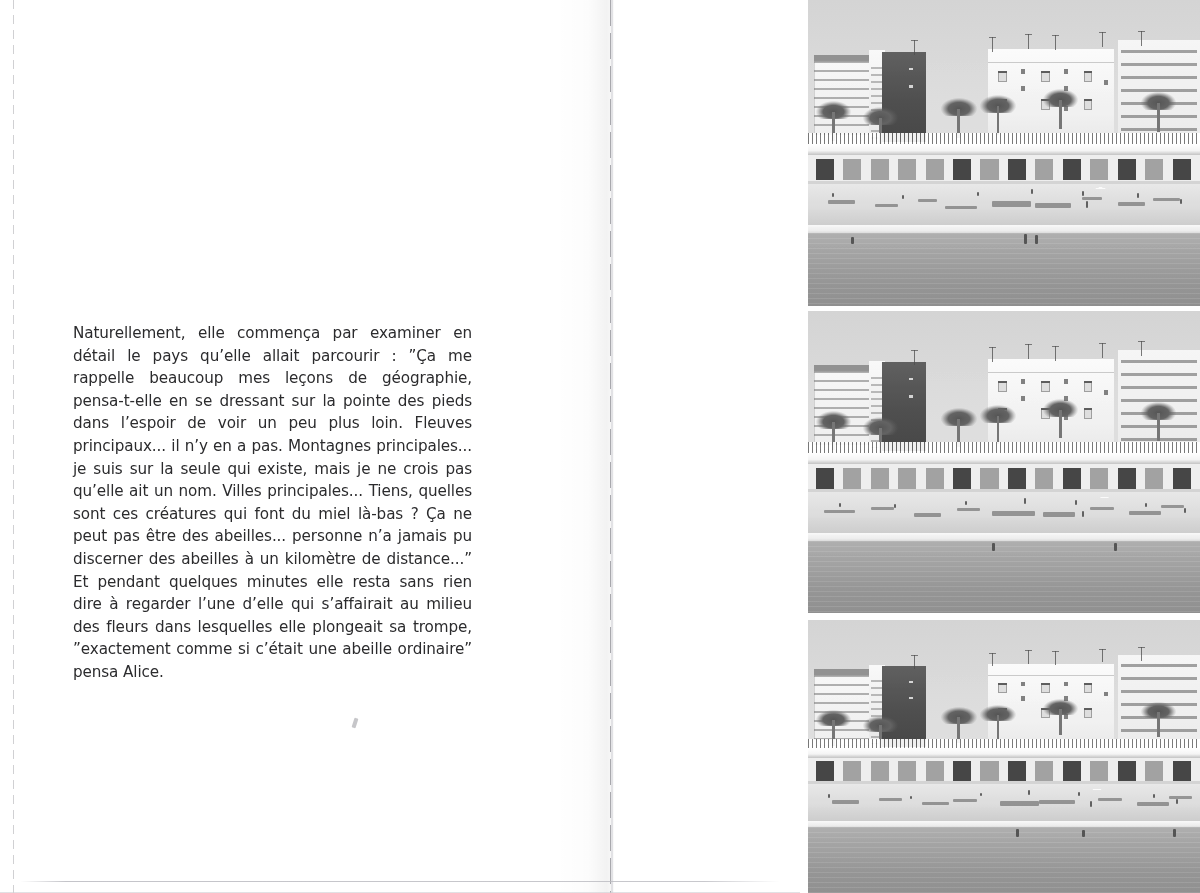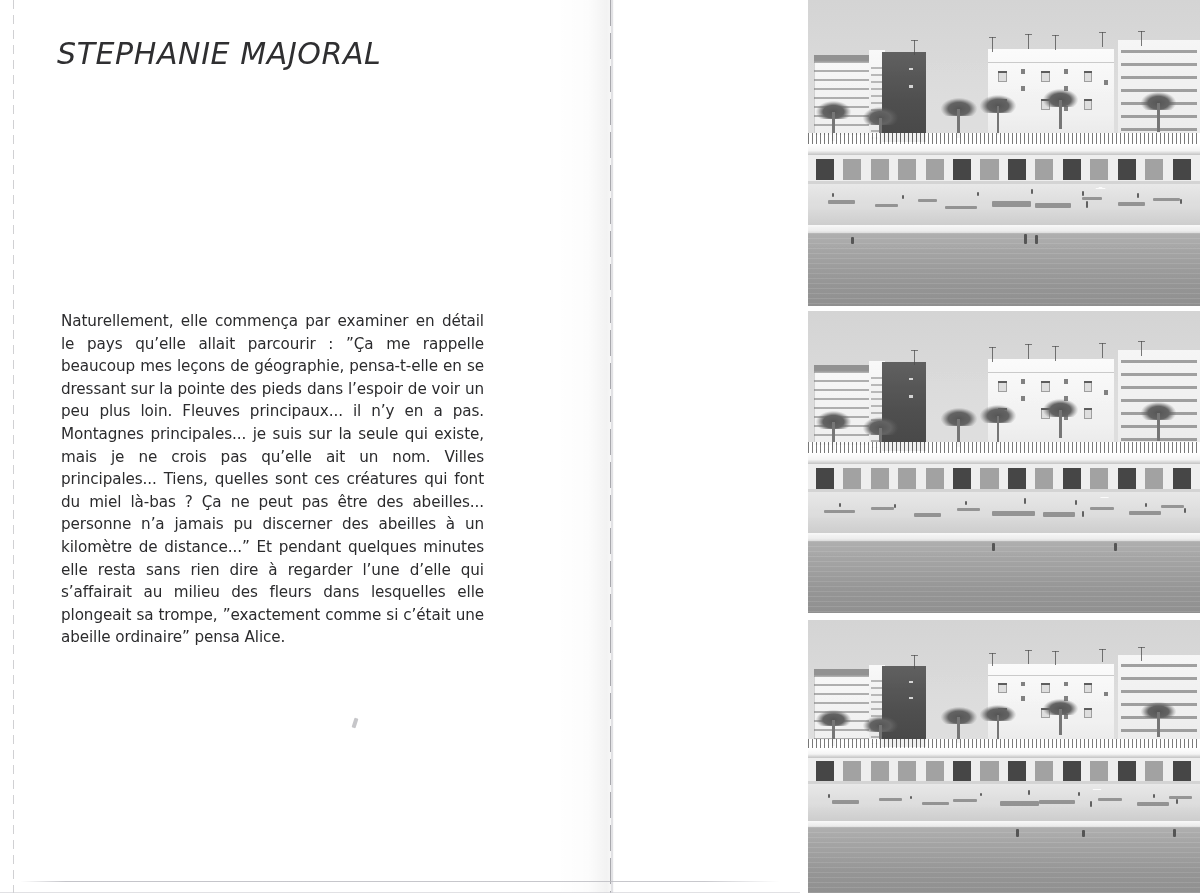--- a/index.html
+++ b/index.html
@@ -110,21 +110,21 @@
     color: #2f2f31;
     white-space: nowrap;
   }
   .body-block {
     position: absolute;
     left: 57px;
     top: 306px;
     width: 431px;
   }
   .body-text {
-    margin: 4px;
+    margin: 16px;
     text-align: justify;
     text-justify: inter-word;
     font-family: "DejaVu Sans", sans-serif;
     font-size: 15.2px;
     line-height: 22.6px;
     color: #2b2b2d;
     letter-spacing: -0.1px;
     hyphens: manual;
   }
   .attribution {
@@ -318,21 +318,20 @@
 <div id="page">
 
   <div class="scan-edge-left"></div>
   <div class="gutter-shadow"></div>
   <div class="fold-line-soft"></div>
   <div class="fold-line"></div>
   <div class="scan-edge-bottom"></div>
   <div class="scan-edge-bottom2"></div>
   <div class="speck"></div>
 
-  <div class="page-title">STEPHANIE MAJORAL</div>
 
   <div class="body-block">
     <p class="body-text">Naturellement, elle commença par examiner en détail le pays qu’elle allait parcourir : ”Ça me rappelle beaucoup mes leçons de géographie, pensa-t-elle en se dressant sur la pointe des pieds dans l’espoir de voir un peu plus loin. Fleuves principaux... il n’y en a pas. Montagnes principales... je suis sur la seule qui existe, mais je ne crois pas qu’elle ait un nom. Villes principales... Tiens, quelles sont ces créatures qui font du miel là-bas ? Ça ne peut pas être des abeilles... personne n’a jamais pu discerner des abeilles à un kilomètre de distance...” Et pendant quelques minutes elle resta sans rien dire à regarder l’une d’elle qui s’affairait au milieu des fleurs dans lesquelles elle plongeait sa trompe, ”exactement comme si c’était une abeille ordinaire” pensa Alice.</p>
   </div>
 
   <div class="photo-column">
 
     <div class="photo p1">
       <div class="sky"></div>
 

